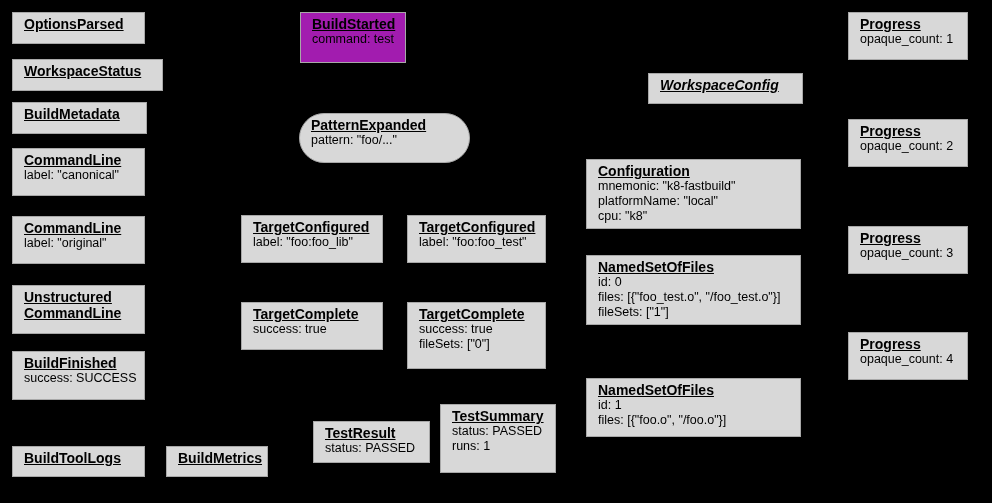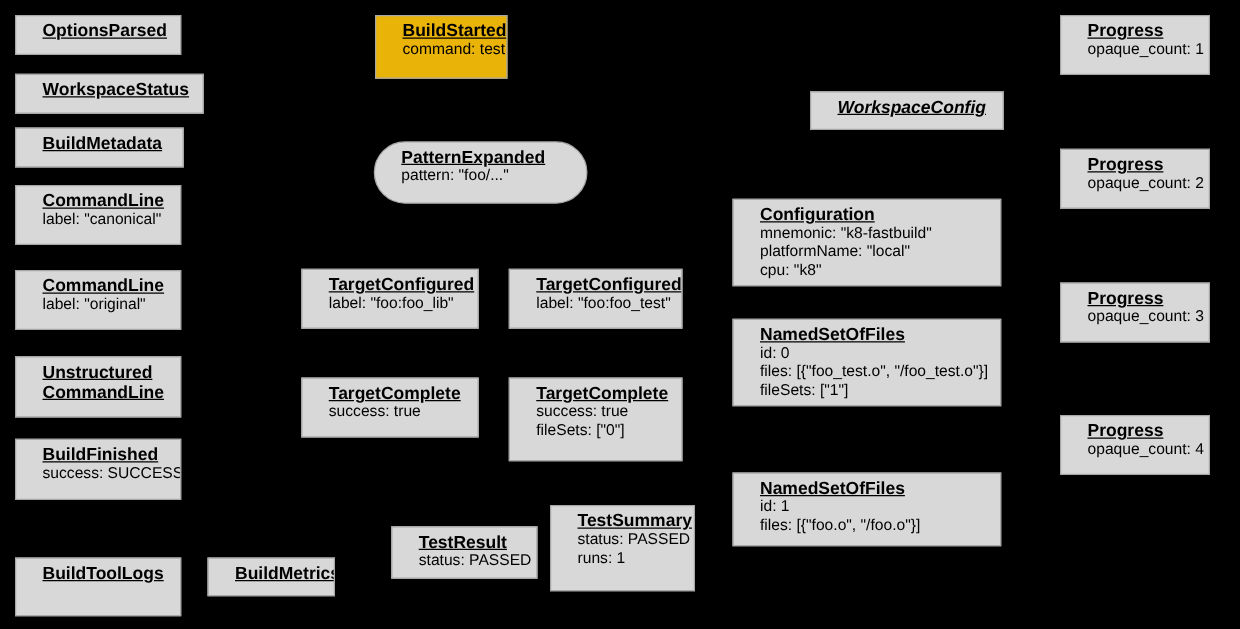--- a/index.html
+++ b/index.html
@@ -13,21 +13,21 @@
     height: 503px;
     background: #000000;
     overflow: hidden;
     font-family: "Liberation Sans", sans-serif;
   }
   .node {
     position: absolute;
     background: #d8d8d8;
     border: 1px solid #a8a8a8;
     box-sizing: border-box;
-    padding: 3px 5px 4px 21px;
+    padding: 3px 5px 4px 11px;
     overflow: hidden;
   }
   .node-title-line {
     font-size: 14px;
     font-weight: bold;
     color: #000000;
     text-decoration: underline;
     line-height: 16px;
     white-space: nowrap;
     display: block;
@@ -63,27 +63,27 @@
       <span class="node-attr">label: "original"</span>
     </div>
     <div class="node" style="left: 12px; top: 285px; width: 133px; height: 49px; background: rgb(216, 216, 216); border-color: rgb(168, 168, 168);">
       <span class="node-title-line">Unstructured</span>
       <span class="node-title-line">CommandLine</span>
     </div>
     <div class="node" style="left: 12px; top: 351px; width: 133px; height: 49px; background: rgb(216, 216, 216); border-color: rgb(168, 168, 168);">
       <span class="node-title-line">BuildFinished</span>
       <span class="node-attr">success: SUCCESS</span>
     </div>
-    <div class="node" style="left: 12px; top: 446px; width: 133px; height: 47px; background: rgb(216, 216, 216); border-color: rgb(168, 168, 168);">
+    <div class="node" style="left: 12px; top: 446px; width: 133px; height: 31px; background: rgb(216, 216, 216); border-color: rgb(168, 168, 168);">
       <span class="node-title-line">BuildToolLogs</span>
     </div>
     <div class="node" style="left: 166px; top: 446px; width: 102px; height: 31px; background: rgb(216, 216, 216); border-color: rgb(168, 168, 168);">
       <span class="node-title-line">BuildMetrics</span>
     </div>
-    <div class="node" style="left: 300px; top: 12px; width: 106px; height: 51px; background: #eab308; border-color: rgb(168, 168, 168);">
+    <div class="node" style="left: 300px; top: 12px; width: 106px; height: 51px; background: #a21caf; border-color: rgb(168, 168, 168);">
       <span class="node-title-line">BuildStarted</span>
       <span class="node-attr">command: test</span>
     </div>
     <div class="node" style="left: 299px; top: 113px; width: 171px; height: 50px; background: rgb(216, 216, 216); border-color: rgb(168, 168, 168); border-radius: 25px;">
       <span class="node-title-line">PatternExpanded</span>
       <span class="node-attr">pattern: "foo/..."</span>
     </div>
     <div class="node" style="left: 241px; top: 215px; width: 142px; height: 48px; background: rgb(216, 216, 216); border-color: rgb(168, 168, 168);">
       <span class="node-title-line">TargetConfigured</span>
       <span class="node-attr">label: "foo:foo_lib"</span>

